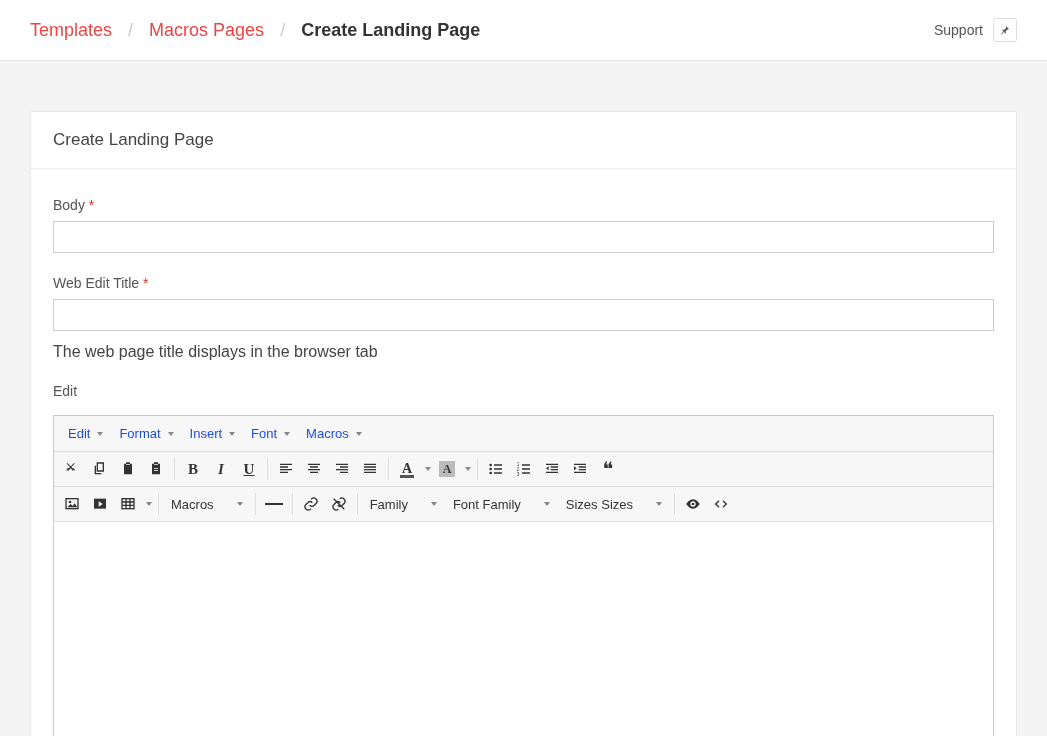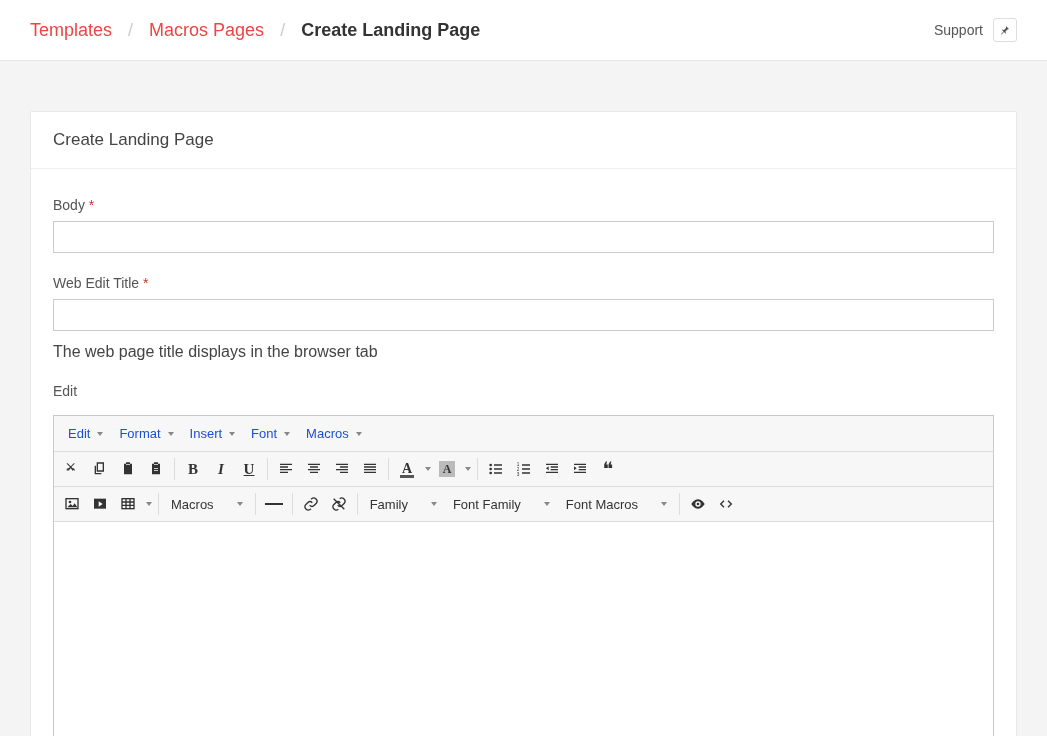--- a/index.html
+++ b/index.html
@@ -252,21 +252,21 @@
           <div class="tb-sep"></div>
           <div class="tb-text">
               <span>Family</span>
               <span class="caret"></span>
             </div>
           <div class="tb-text wide">
               <span>Font Family</span>
               <span class="caret"></span>
             </div>
           <div class="tb-text wide">
-              <span>Font Macros</span>
+              <span>Sizes Sizes</span>
               <span class="caret"></span>
             </div>
           <div class="tb-sep"></div>
           <div class="tb-btn">
               <svg class="icon" viewBox="0 0 24 24">
                 <path fill="#333" d="M12 5C6 5 2 12 2 12s4 7 10 7 10-7 10-7-4-7-10-7zm0 11a4 4 0 110-8 4 4 0 010 8zm0-6a2 2 0 100 4 2 2 0 000-4z"></path>
               </svg>
             </div>
           <div class="tb-btn">
               <svg class="icon" viewBox="0 0 24 24">

